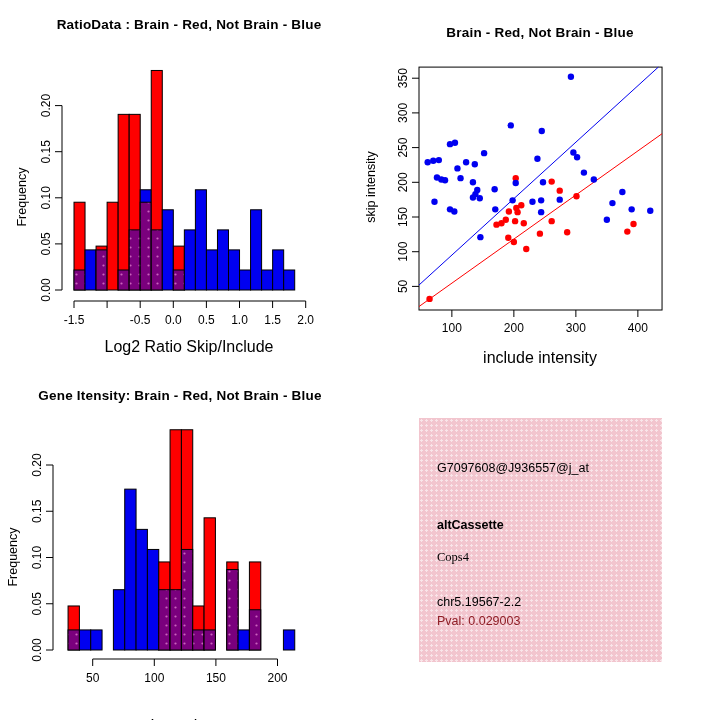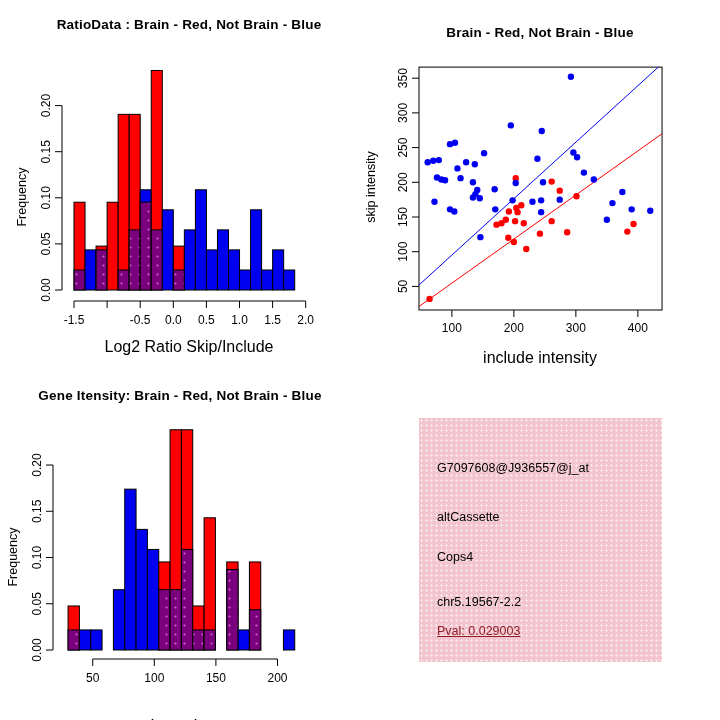--- a/index.html
+++ b/index.html
@@ -18,21 +18,21 @@
         transform:rotate(-90deg);}
   #p-tl .ylab{left:-57px;top:190px;}
   #p-bl .ylab{left:-57px;top:190px;}
   #p-tr .ylab{left:-59px;top:172px;}
   svg text{font-family:"Liberation Sans",sans-serif;fill:#000;}
   .pinkbox{position:absolute;left:59px;top:58px;width:243px;height:244px;
            background-color:#f2c5ce;
            background-image:radial-gradient(circle, rgba(255,255,255,0.55) 1px, rgba(255,255,255,0) 1.4px);
            background-size:5px 5px;}
   .infoline{position:absolute;left:18px;font-size:12.5px;color:#000;white-space:pre;}
-  #info-0{top:43px;} #info-1{top:92px;} #info-2{top:132px;} #info-3{top:177px;} #info-4{top:206px;text-decoration:underline;}
+  #info-0{top:43px;} #info-1{top:100px;font-weight:bold;} #info-2{top:132px;} #info-3{top:177px;} #info-4{top:196px;}
 </style>
 </head>
 <body>
 
 <div id="figure">
 
   <div class="panel" id="p-tl">
     <div class="title">RatioData : Brain - Red, Not Brain - Blue</div>
     <div class="ylab">Frequency</div>
     <div class="xlab">Log2 Ratio Skip/Include</div>
@@ -284,19 +284,19 @@
           <rect x="249.41039999999998" y="249.7625" width="11.334399999999999" height="40.23750000000001" fill="url(#svg-bl-pdots)"></rect>
           <rect x="283.4136" y="269.9275" width="11.334399999999999" height="20.07249999999999" fill="#0000f0"></rect>
         </g>
       </svg>
   </div>
 
   <div class="panel" id="p-br">
     <div class="pinkbox">
       <div class="infoline" id="info-0" style="color: rgb(0, 0, 0);">G7097608@J936557@j_at</div>
       <div class="infoline" id="info-1" style="color: rgb(0, 0, 0);">altCassette</div>
-      <div class="infoline" id="info-2" style="color: rgb(0, 0, 0);">Cops4</div>
+      <div class="infoline" id="info-2" style="color: rgb(0, 0, 0); font-family: Liberation Serif, serif;">Cops4</div>
       <div class="infoline" id="info-3" style="color: rgb(0, 0, 0);">chr5.19567-2.2</div>
       <div class="infoline" id="info-4" style="color: rgb(142, 30, 38);">Pval: 0.029003</div>
     </div>
   </div>
 
 </div>
 
 </body></html>

